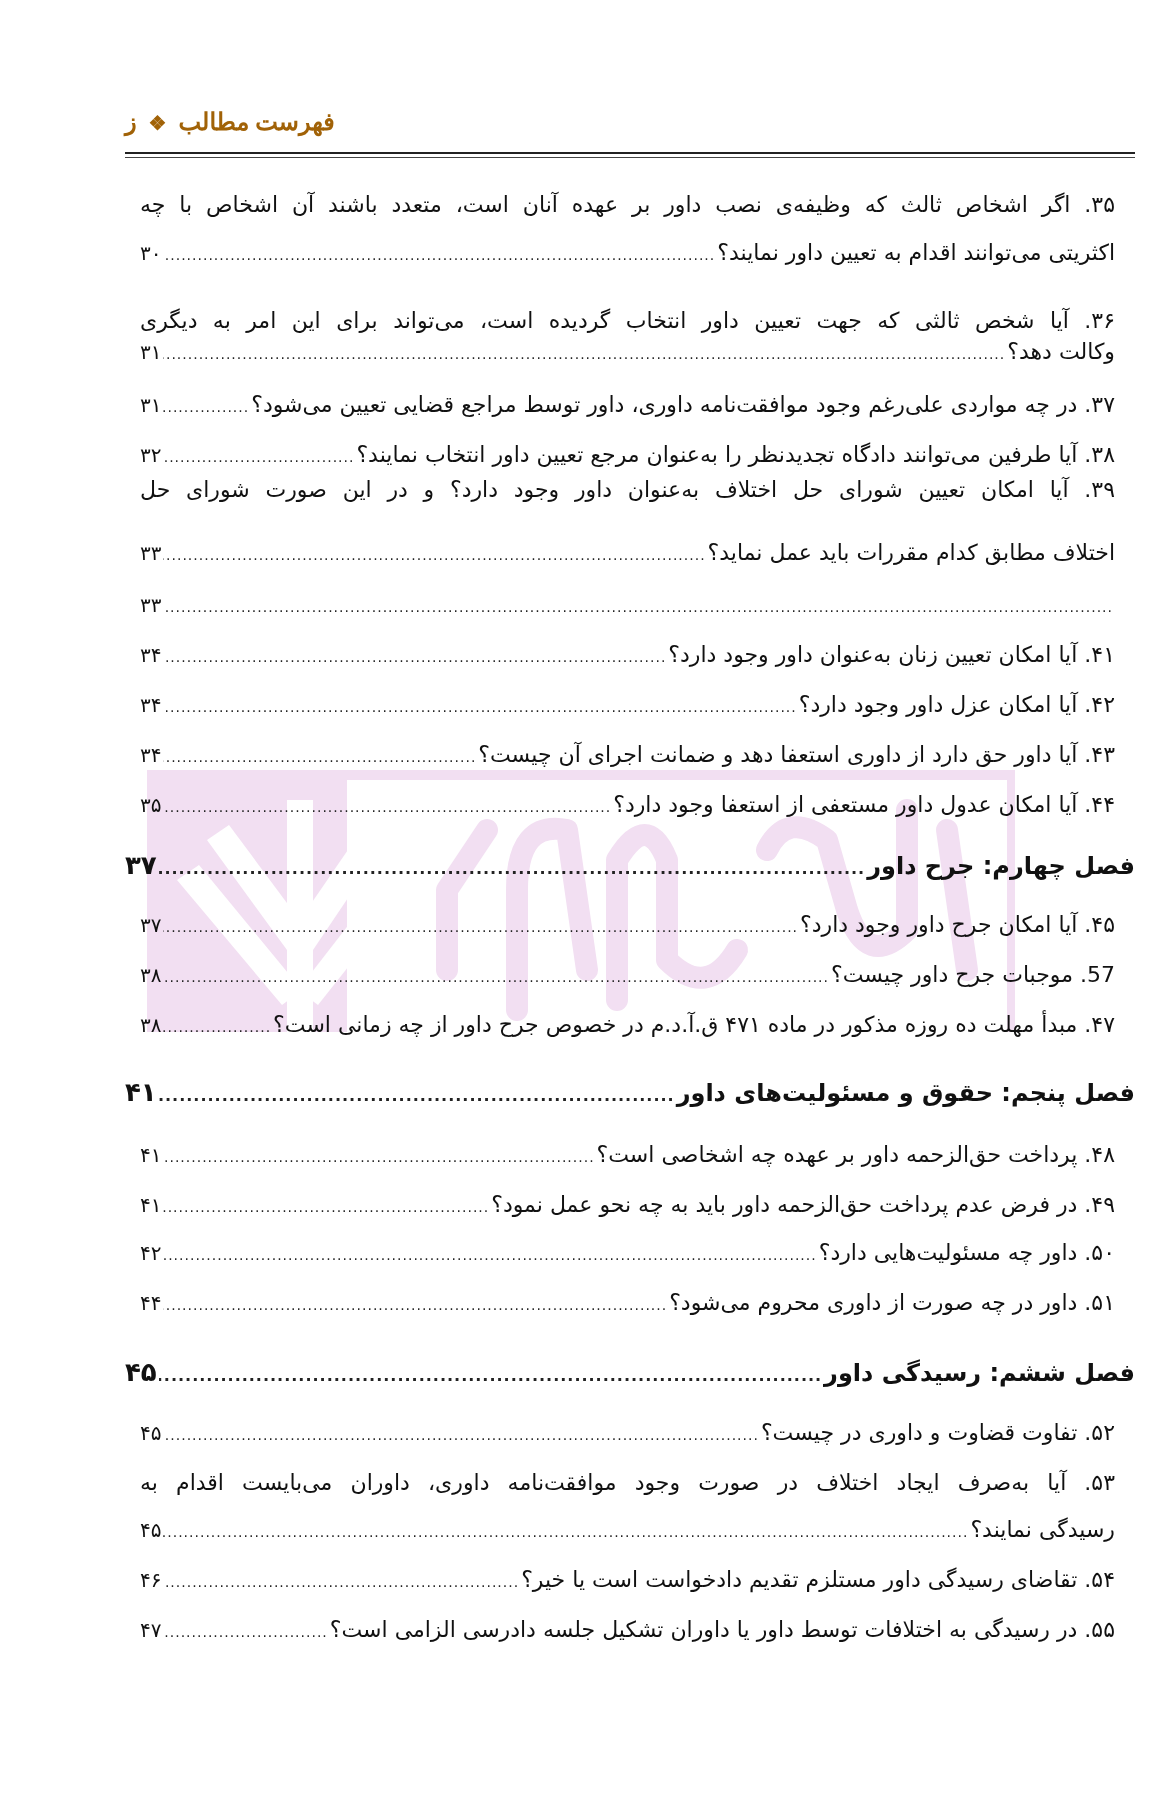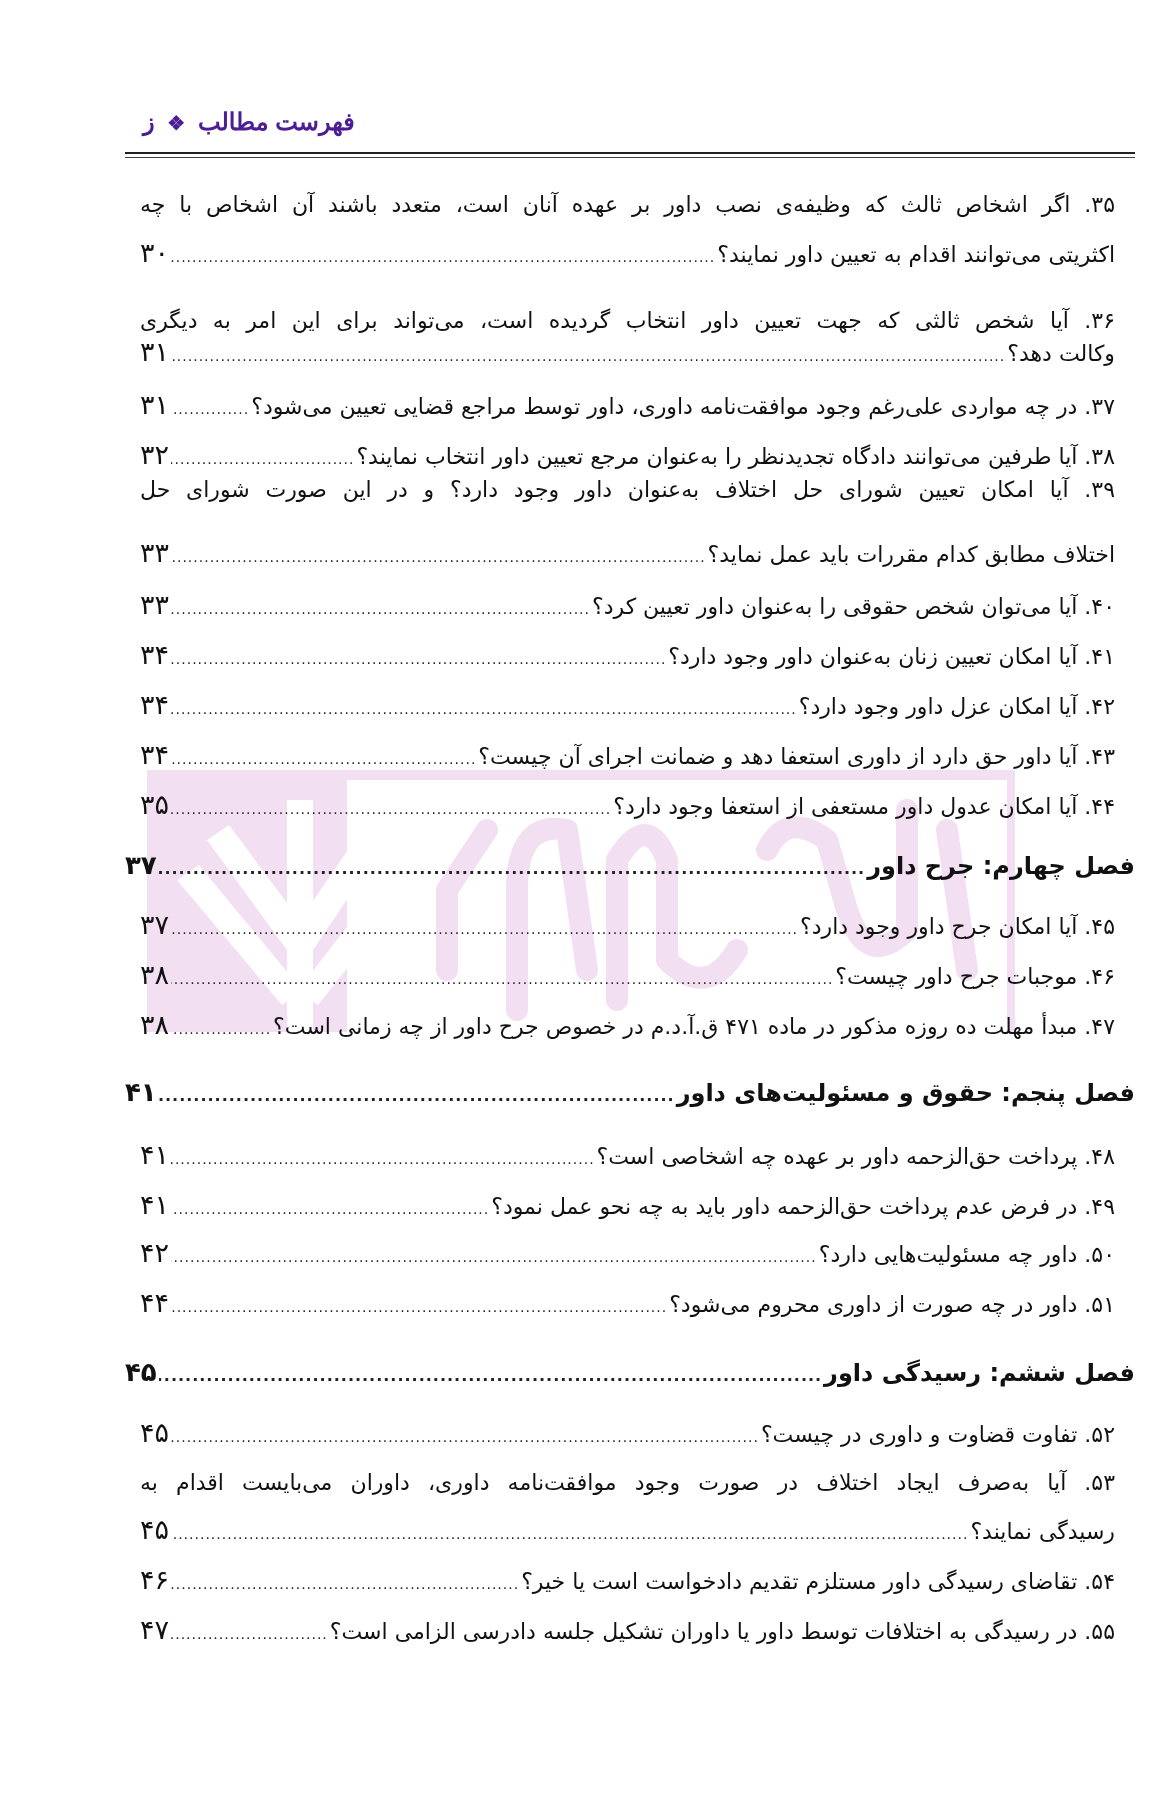--- a/index.html
+++ b/index.html
@@ -7,23 +7,22 @@
     width: 1160px; height: 1806px; background: #ffffff; position: relative; overflow: hidden;
     font-family: "DejaVu Sans", sans-serif; color: #111;
   }
   .watermark {
     position: absolute; left: 147px; top: 770px; width: 868px; height: 262px;
     background: #f2dff2; z-index: 0;
   }
   .wm-svg { position: absolute; left: 0; top: 0; }
   .page-header {
     position: absolute; left: 125px; top: 108px; direction: rtl;
-    font-family: Liberation Sans, sans-serif; font-weight: bold; font-size: 24px; color: #4c1d95;
+    font-family: Liberation Serif, serif; font-weight: bold; font-size: 24px; color: #a16207;
     z-index: 2;
-    margin-left: 18px;
   }
   .page-header .diamond { font-size: 20px; margin: 0 6px; }
   .rule {
     position: absolute; left: 125px; width: 1010px; z-index: 2;
   }
   .rule.r1 { top: 152px; border-top: 2px solid #222; }
   .rule.r2 { top: 157px; border-top: 1px solid #444; }
 
   .toc { position: absolute; left: 0; top: 0; width: 1060px; height: 1806px; z-index: 3; }
   .line {
@@ -32,21 +31,21 @@
     font-size: 22px; line-height: 40px; white-space: nowrap;
   }
   .line .text { flex: 0 0 auto; }
   .line .dots {
     flex: 1 1 auto; overflow: hidden; margin: 0 2px; letter-spacing: 1px;
     font-size: 14px; color: #222;
   }
   .line .dots::after {
     content: "................................................................................................................................................................................................................................................................................................................................................";
   }
-  .line .page { flex: 0 0 auto; font-size: 27px; }
+  .line .page { flex: 0 0 auto; font-size: 20px; }
   .line.justify .text { width: 100%; text-align: justify; text-align-last: justify; }
   .chapter { font-weight: bold; font-size: 24px; left: 125px; width: 1010px; }
   .chapter .dots { font-size: 16px; font-weight: bold; }
   .chapter .page { font-size: 26px; font-weight: bold; }
 </style>
 </head>
 <body>
 
 <div class="watermark">
   <svg class="wm-svg" width="868" height="262" viewBox="0 0 868 262">
@@ -114,21 +113,20 @@
   <div class="line justify" style="top:470px">
     <span class="text">۳۹. آیا امکان تعیین شورای حل اختلاف به‌عنوان داور وجود دارد؟ و در این صورت شورای حل</span>
   </div>
   <div class="line" style="top:533px">
     <span class="text">اختلاف مطابق کدام مقررات باید عمل نماید؟</span>
     <span class="dots"></span>
     <span class="page">۳۳</span>
   </div>
 
   <div class="line" style="top:585px">
-    <span class="text">۴۰. آیا می‌توان شخص حقوقی را به‌عنوان داور تعیین کرد؟</span>
     <span class="dots"></span>
     <span class="page">۳۳</span>
   </div>
 
   <div class="line" style="top:635px">
     <span class="text">۴۱. آیا امکان تعیین زنان به‌عنوان داور وجود دارد؟</span>
     <span class="dots"></span>
     <span class="page">۳۴</span>
   </div>
 
@@ -156,21 +154,21 @@
     <span class="page">۳۷</span>
   </div>
 
   <div class="line" style="top:905px">
     <span class="text">۴۵. آیا امکان جرح داور وجود دارد؟</span>
     <span class="dots"></span>
     <span class="page">۳۷</span>
   </div>
 
   <div class="line" style="top:955px">
-    <span class="text">۴۶. موجبات جرح داور چیست؟</span>
+    <span class="text">57. موجبات جرح داور چیست؟</span>
     <span class="dots"></span>
     <span class="page">۳۸</span>
   </div>
 
   <div class="line" style="top:1005px">
     <span class="text">۴۷. مبدأ مهلت ده روزه مذکور در ماده ۴۷۱ ق.آ.د.م در خصوص جرح داور از چه زمانی است؟</span>
     <span class="dots"></span>
     <span class="page">۳۸</span>
   </div>
 

